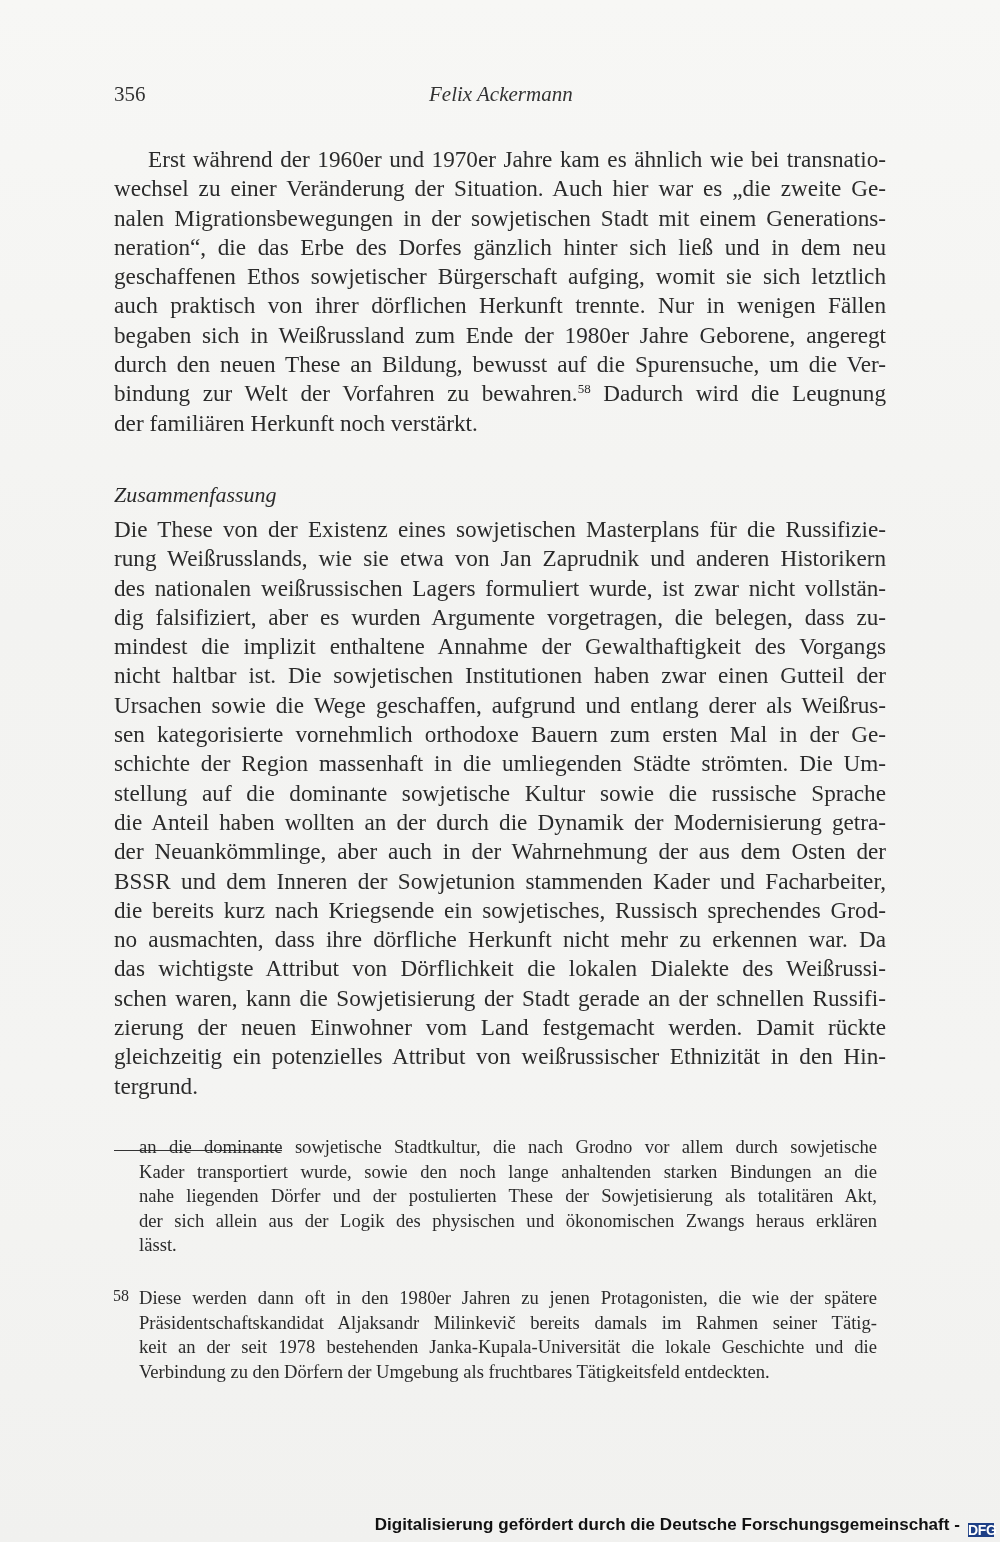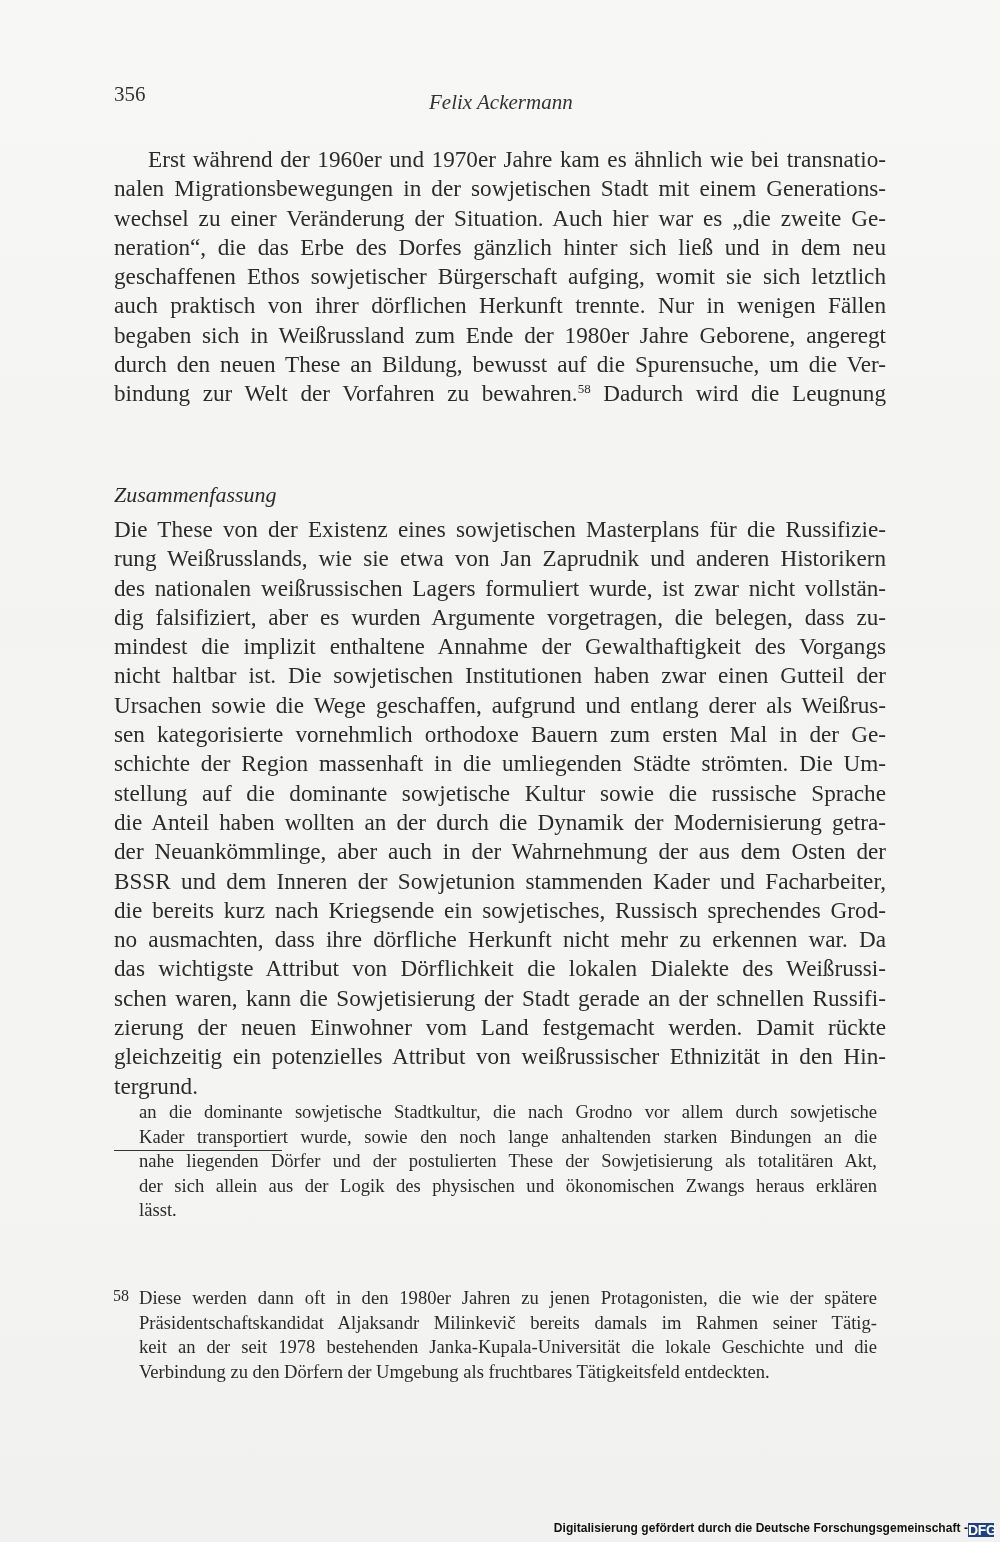--- a/index.html
+++ b/index.html
@@ -32,21 +32,21 @@
     .page-number {
       position: absolute;
       left: 0;
       top: 0;
       font-size: 21px;
       color: #333;
     }
     .running-title {
       position: absolute;
       left: 315px;
-      top: 8px;
+      top: 0;
       font-size: 21px;
       font-style: italic;
       color: #333;
     }
     .body-text {
       position: absolute;
       left: 114px;
       width: 772px;
       font-size: 23.2px;
       line-height: 29.3px;
@@ -97,35 +97,35 @@
       color: #2b2b2b;
     }
     .footnotes .line {
       display: block;
       text-align: justify;
       text-align-last: justify;
       white-space: nowrap;
       height: 24.6px;
     }
     .footnotes .line.last { text-align-last: left; }
-    .fn-cont { top: 1100px; }
+    .fn-cont { top: 1135px; }
     .fn58 { top: 1286px; }
     .fn-num {
       position: absolute;
       left: -26px;
       top: -2px;
       font-size: 16px;
     }
     .digitization-credit {
       position: absolute;
-      right: 32px;
+      right: 40px;
       bottom: 7px;
       font-family: "Liberation Sans", "DejaVu Sans", sans-serif;
       font-weight: bold;
-      font-size: 12px;
+      font-size: 17px;
       color: #111;
       letter-spacing: 0.05px;
     }
     .dfg-logo {
       position: absolute;
       right: 6px;
       bottom: 5px;
       width: 26px;
       height: 14px;
       background: #1d3f86;
@@ -143,28 +143,29 @@
 
 <div class="page">
 
   <div class="running-head">
     <span class="page-number">356</span>
     <span class="running-title">Felix Ackermann</span>
   </div>
 
   <div class="body-text para1">
     <span class="line first">Erst während der 1960er und 1970er Jahre kam es ähnlich wie bei transnatio-</span>
+    <span class="line">wechsel zu einer Veränderung der Situation. Auch hier war es „die zweite Ge-</span>
     <span class="line">nalen Migrationsbewegungen in der sowjetischen Stadt mit einem Generations-</span>
-    <span class="line">wechsel zu einer Veränderung der Situation. Auch hier war es „die zweite Ge-</span>
     <span class="line">neration“, die das Erbe des Dorfes gänzlich hinter sich ließ und in dem neu</span>
     <span class="line">geschaffenen Ethos sowjetischer Bürgerschaft aufging, womit sie sich letztlich</span>
     <span class="line">auch praktisch von ihrer dörflichen Herkunft trennte. Nur in wenigen Fällen</span>
     <span class="line">begaben sich in Weißrussland zum Ende der 1980er Jahre Geborene, angeregt</span>
     <span class="line">durch den neuen These an Bildung, bewusst auf die Spurensuche, um die Ver-</span>
     <span class="line"><span>bindung zur Welt der Vorfahren zu bewahren.</span><sup class="fnref">58</sup><span> Dadurch wird die Leugnung</span></span>
+    <span class="line last">der familiären Herkunft noch verstärkt.</span>
   </div>
 
   <div class="section-heading">Zusammenfassung</div>
 
   <div class="body-text para2">
     <span class="line">Die These von der Existenz eines sowjetischen Masterplans für die Russifizie-</span>
     <span class="line">rung Weißrusslands, wie sie etwa von Jan Zaprudnik und anderen Historikern</span>
     <span class="line">des nationalen weißrussischen Lagers formuliert wurde, ist zwar nicht vollstän-</span>
     <span class="line">dig falsifiziert, aber es wurden Argumente vorgetragen, die belegen, dass zu-</span>
     <span class="line">mindest die implizit enthaltene Annahme der Gewalthaftigkeit des Vorgangs</span>

